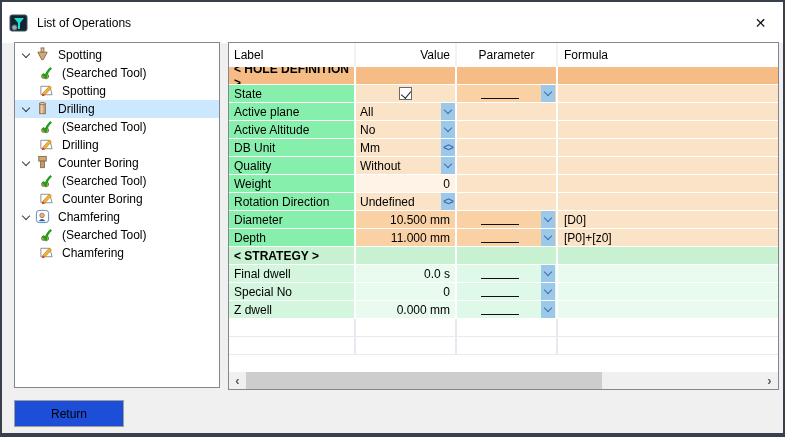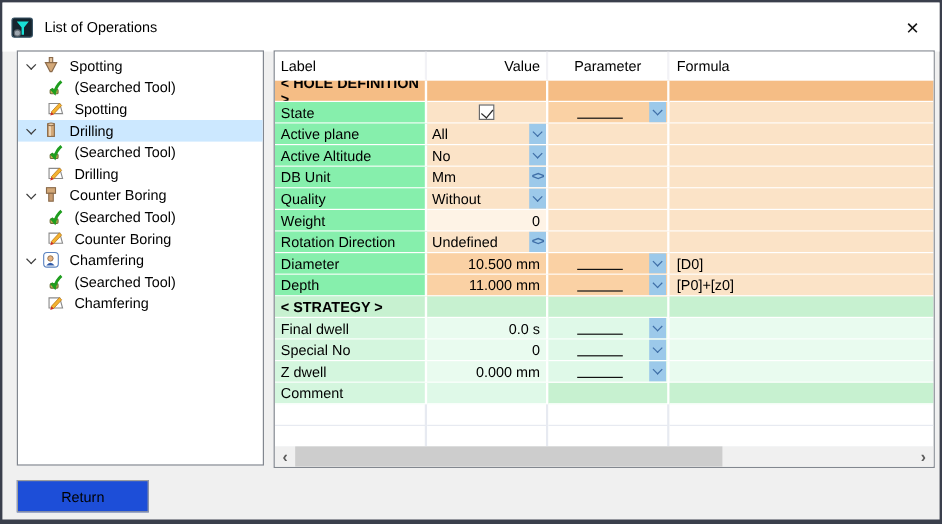--- a/index.html
+++ b/index.html
@@ -366,26 +366,20 @@
       <div class="trow">
         <div class="c l g-lab">Z dwell</div>
         <div class="c r g-lt">0.000 mm</div>
         <div class="c g-md parcell">
             <span class="pline"></span>
           <span class="ddbtn"></span>
           </div>
         <div class="c f g-lt"></div>
       </div>
 
-      <div class="trow">
-        <div class="c l g-lab">Comment</div>
-        <div class="c g-md"></div>
-        <div class="c g-sec"></div>
-        <div class="c g-sec"></div>
-      </div>
 
       <div class="trow empty">
         <div class="c"></div>
           <div class="c"></div>
         <div class="c"></div>
           <div class="c"></div>
       </div>
       <div class="trow empty">
         <div class="c"></div>
           <div class="c"></div>

